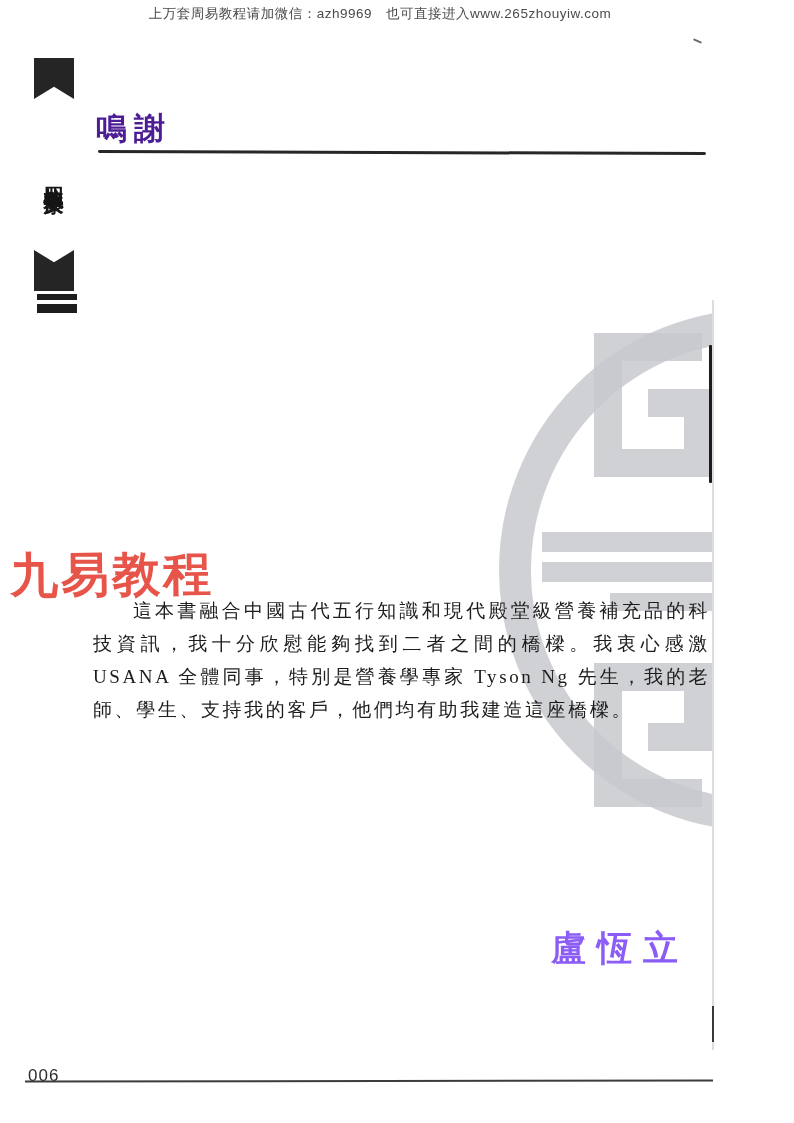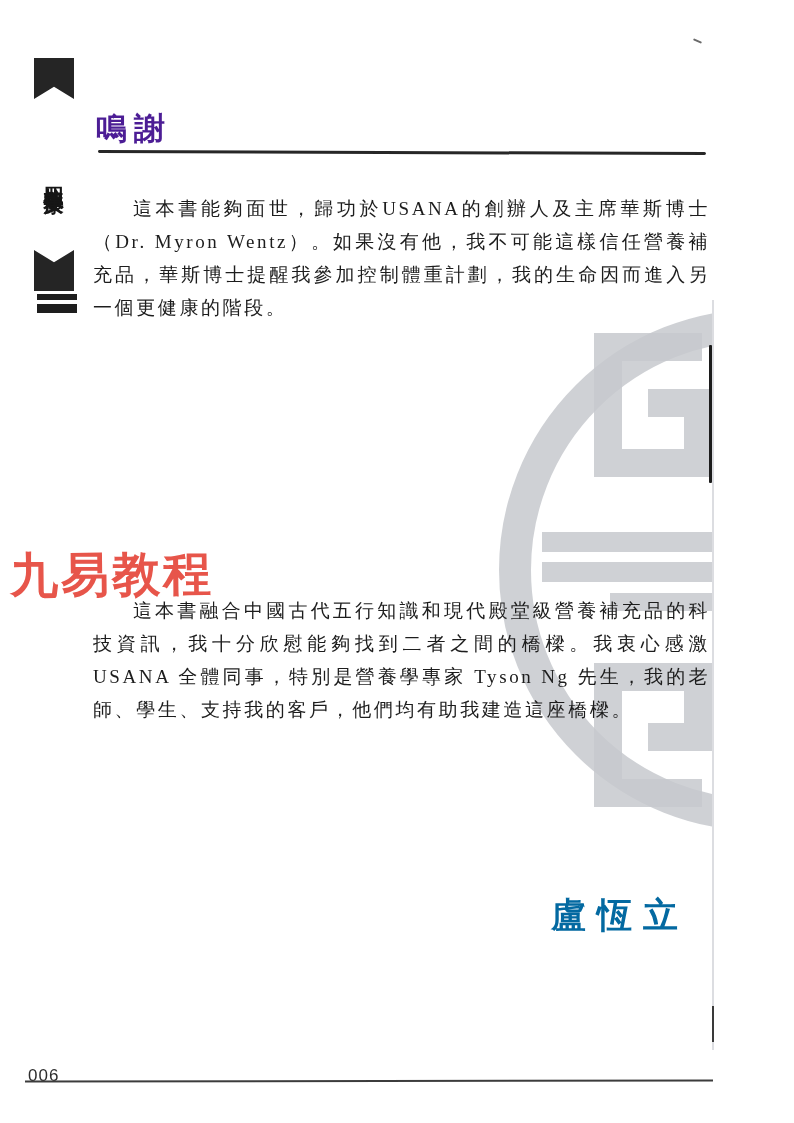--- a/index.html
+++ b/index.html
@@ -55,22 +55,22 @@
     text-align: justify; text-indent: 2.1em; color: #1d1d1d;
   }
   .p1 { top: 192px; }
   .p2 { top: 317px; }
   .p3 { top: 442px; }
   .p4 { top: 594px; font-family: Liberation Serif, serif; }
   .p5 { top: 745px; }
 
   
   .signature {
-    position: absolute; left: 551px; top: 892px;
-    font-size: 35px; font-weight: 600; letter-spacing: 11px; color: #0369a1;
+    position: absolute; left: 551px; top: 925px;
+    font-size: 35px; font-weight: 600; letter-spacing: 11px; color: #8b5cf6;
   }
 
   
   .pagenum {
     position: absolute; left: 28px; top: 1066px;
     font-size: 17px; font-family: "Liberation Sans", "DejaVu Sans", sans-serif;
     color: #2d2d2d; letter-spacing: 1px;
   }
   .footer-rule {
     position: absolute; left: 25px; top: 1080px; width: 688px; height: 2px;
@@ -121,34 +121,34 @@
 
         <path d="M 52 247 L 330 247" stroke-width="20"></path>
         <path d="M 52 277 L 330 277" stroke-width="20"></path>
         <path d="M 120 307 L 330 307" stroke-width="18"></path>
 
         <path d="M 212 498 L 118 498 L 118 382 L 208 382 L 208 442 L 158 442" stroke-width="28"></path>
       </g>
     </svg>
   </div>
 
+  <div class="top-promo">上万套周易教程请加微信：azh9969　也可直接进入www.265zhouyiw.com</div>
   <div class="tick-mark"></div>
 
   <div class="sidebar">
     <div class="ribbon ribbon-top"></div>
     <div class="vert-title">四柱八字保安康</div>
     <div class="ribbon ribbon-bottom"></div>
     <div class="side-bar1"></div>
     <div class="side-bar2"></div>
   </div>
 
   <h1 class="title">鳴謝</h1>
   <div class="title-rule"></div>
 
-  <div class="para p1">這本書能夠面世，歸功於USANA的創辦人及主席華斯博士（Dr. Myron Wentz）。如果沒有他，我不可能這樣信任營養補充品，華斯博士提醒我參加控制體重計劃，我的生命因而進入另一個更健康的階段。</div>
   <div class="para p4">這本書融合中國古代五行知識和現代殿堂級營養補充品的科技資訊，我十分欣慰能夠找到二者之間的橋樑。我衷心感激 USANA 全體同事，特別是營養學專家 Tyson Ng 先生，我的老師、學生、支持我的客戶，他們均有助我建造這座橋樑。</div>
 
   <div class="red-wm">九易教程</div>
 
   <div class="signature">盧恆立</div>
 
   <div class="pagenum">006</div>
   <div class="footer-rule"></div>
 
   <div class="scan-edge-soft"></div>

